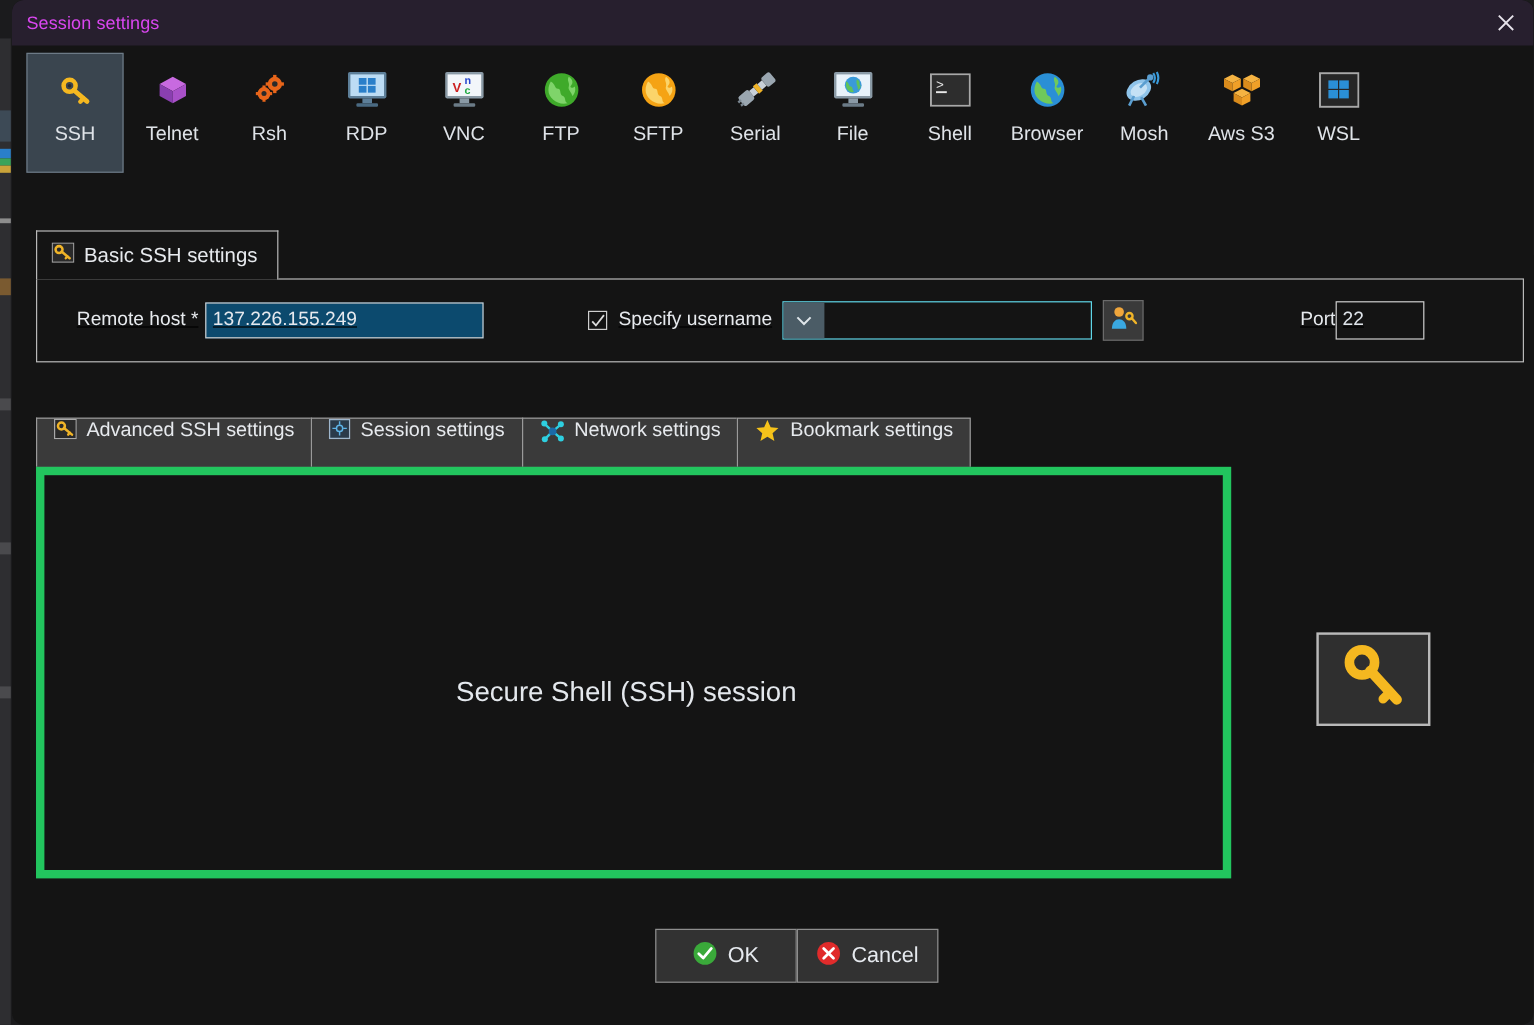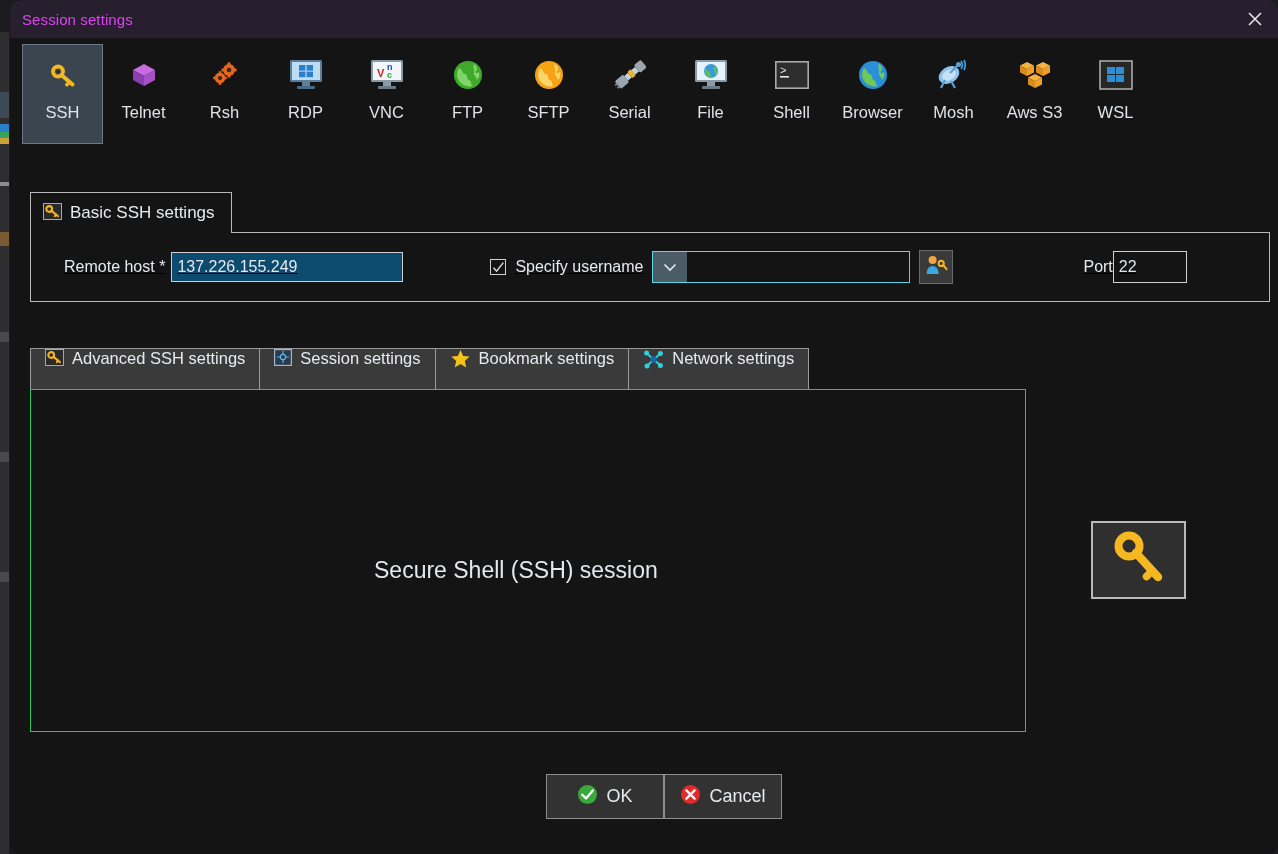--- a/index.html
+++ b/index.html
@@ -180,21 +180,21 @@
     display: flex; align-items: flex-start; gap: 8px;
     padding: 0 14px;
     cursor: pointer;
   }
   .tab:last-child { border-right: 1px solid #9a9a9a; }
   .tab .tlabel { color: #e7eaee; font-size: 16.5px; white-space: nowrap; }
 
   #tabpanel {
     position: absolute; left: 20px; top: 389px;
     width: 996px; height: 343px;
-    border: 1px solid #22c55e;
+    border: 7px solid #22c55e;
     background: #141414;
   }
   #panel-text {
     position: absolute; left: 343px; top: 167px;
     color: #e4e8ed; font-size: 23px;
   }
   #panel-key {
     position: absolute; left: 1060px; top: 131px;
     width: 95px; height: 78px;
     border: 2px solid #b9b9b9;
@@ -507,40 +507,40 @@
           <svg width="18" height="17" viewBox="0 0 18 17">
         <rect x="0.6" y="0.6" width="16.8" height="15.8" fill="#2a3a4a" stroke="#9fb6cc" stroke-width="1.2"></rect>
         <circle cx="9" cy="8" r="2.6" fill="none" stroke="#5fb4e8" stroke-width="1.2"></circle>
         <path d="M9 2 L9 5 M9 11 L9 14 M3 8 L6 8 M12 8 L15 8" stroke="#5fb4e8" stroke-width="1.2"></path>
       </svg>
         </span>
         <span class="tlabel">Session settings</span>
       </div>
       <div class="tab">
         <span style="display: inline-flex;">
-          <svg width="21" height="20" viewBox="0 0 21 20">
-        <path d="M10.5 1 L13.2 7 L19.7 7.6 L14.8 12 L16.3 18.4 L10.5 15 L4.7 18.4 L6.2 12 L1.3 7.6 L7.8 7 Z" fill="#f5c21a"></path>
-      </svg>
-        </span>
-        <span class="tlabel">Bookmark settings</span>
-      </div>
-      <div class="tab">
-        <span style="display: inline-flex;">
           <svg width="21" height="21" viewBox="0 0 21 21">
         <g stroke="#2ecfe0" stroke-width="2">
           <path d="M10.5 10.5 L4 4.5 M10.5 10.5 L17 5 M10.5 10.5 L4.5 16.5 M10.5 10.5 L17 16"></path>
         </g>
         <circle cx="10.5" cy="10.5" r="3.2" fill="#1b6aa8"></circle>
         <circle cx="3.6" cy="4" r="2.5" fill="#2ecfe0"></circle>
         <circle cx="17.4" cy="4.6" r="2.5" fill="#2ecfe0"></circle>
         <circle cx="4" cy="17" r="2.5" fill="#2ecfe0"></circle>
         <circle cx="17.4" cy="16.4" r="2.5" fill="#2ecfe0"></circle>
       </svg>
         </span>
         <span class="tlabel">Network settings</span>
+      </div>
+      <div class="tab">
+        <span style="display: inline-flex;">
+          <svg width="21" height="20" viewBox="0 0 21 20">
+        <path d="M10.5 1 L13.2 7 L19.7 7.6 L14.8 12 L16.3 18.4 L10.5 15 L4.7 18.4 L6.2 12 L1.3 7.6 L7.8 7 Z" fill="#f5c21a"></path>
+      </svg>
+        </span>
+        <span class="tlabel">Bookmark settings</span>
       </div>
     </div>
 
   <div id="tabpanel">
     <div id="panel-text">Secure Shell (SSH) session</div>
     <div id="panel-key">
       <span>
         <svg width="62" height="62" viewBox="0 0 62 62">
           <circle cx="21" cy="19" r="10.5" fill="none" stroke="#f5b820" stroke-width="8"></circle>
           <circle cx="21" cy="19" r="3.4" fill="#2f2f2f"></circle>

